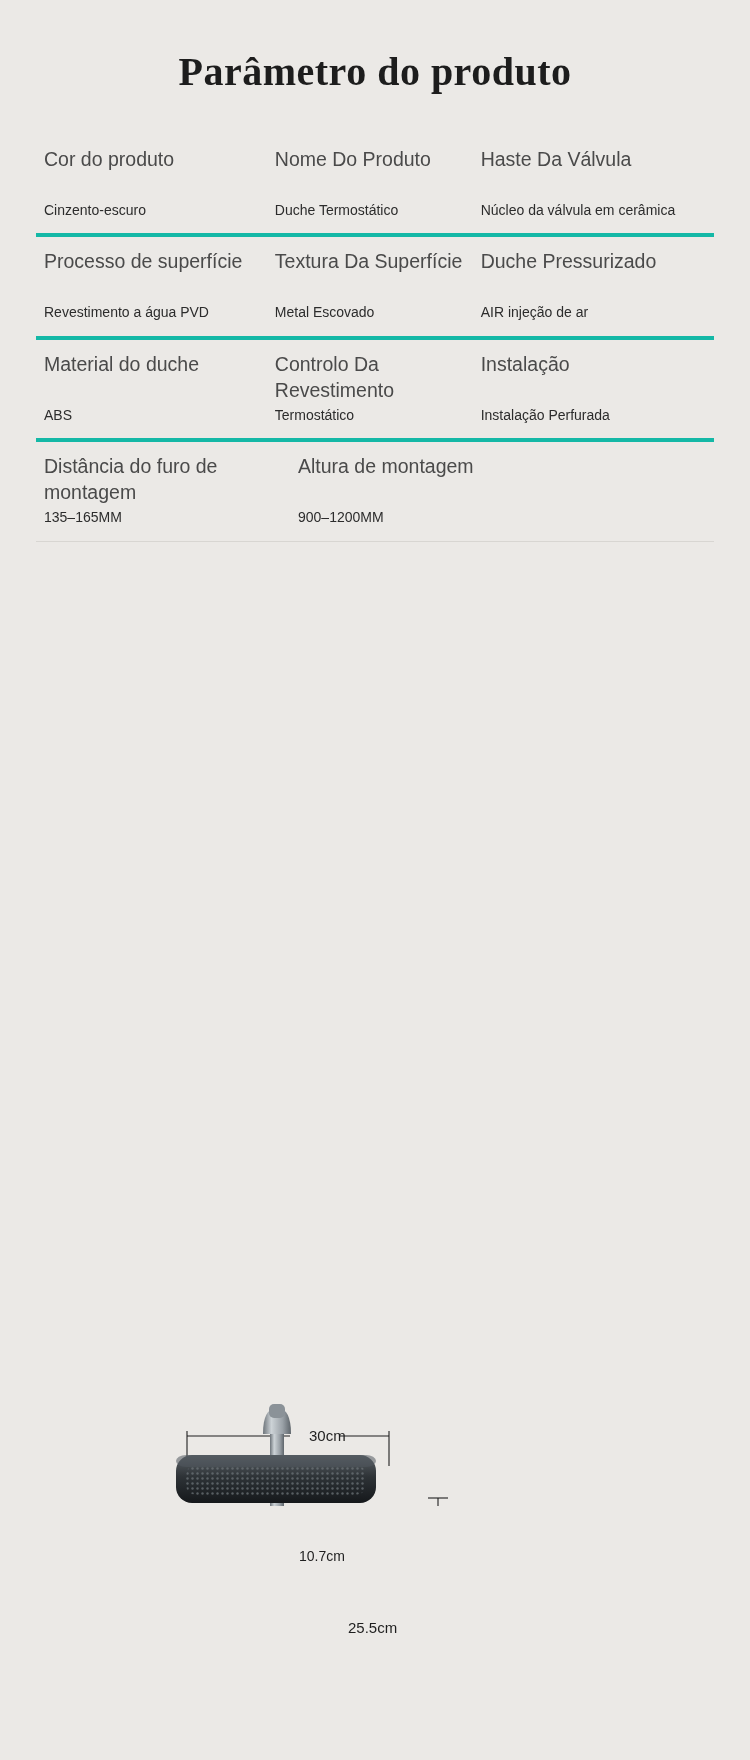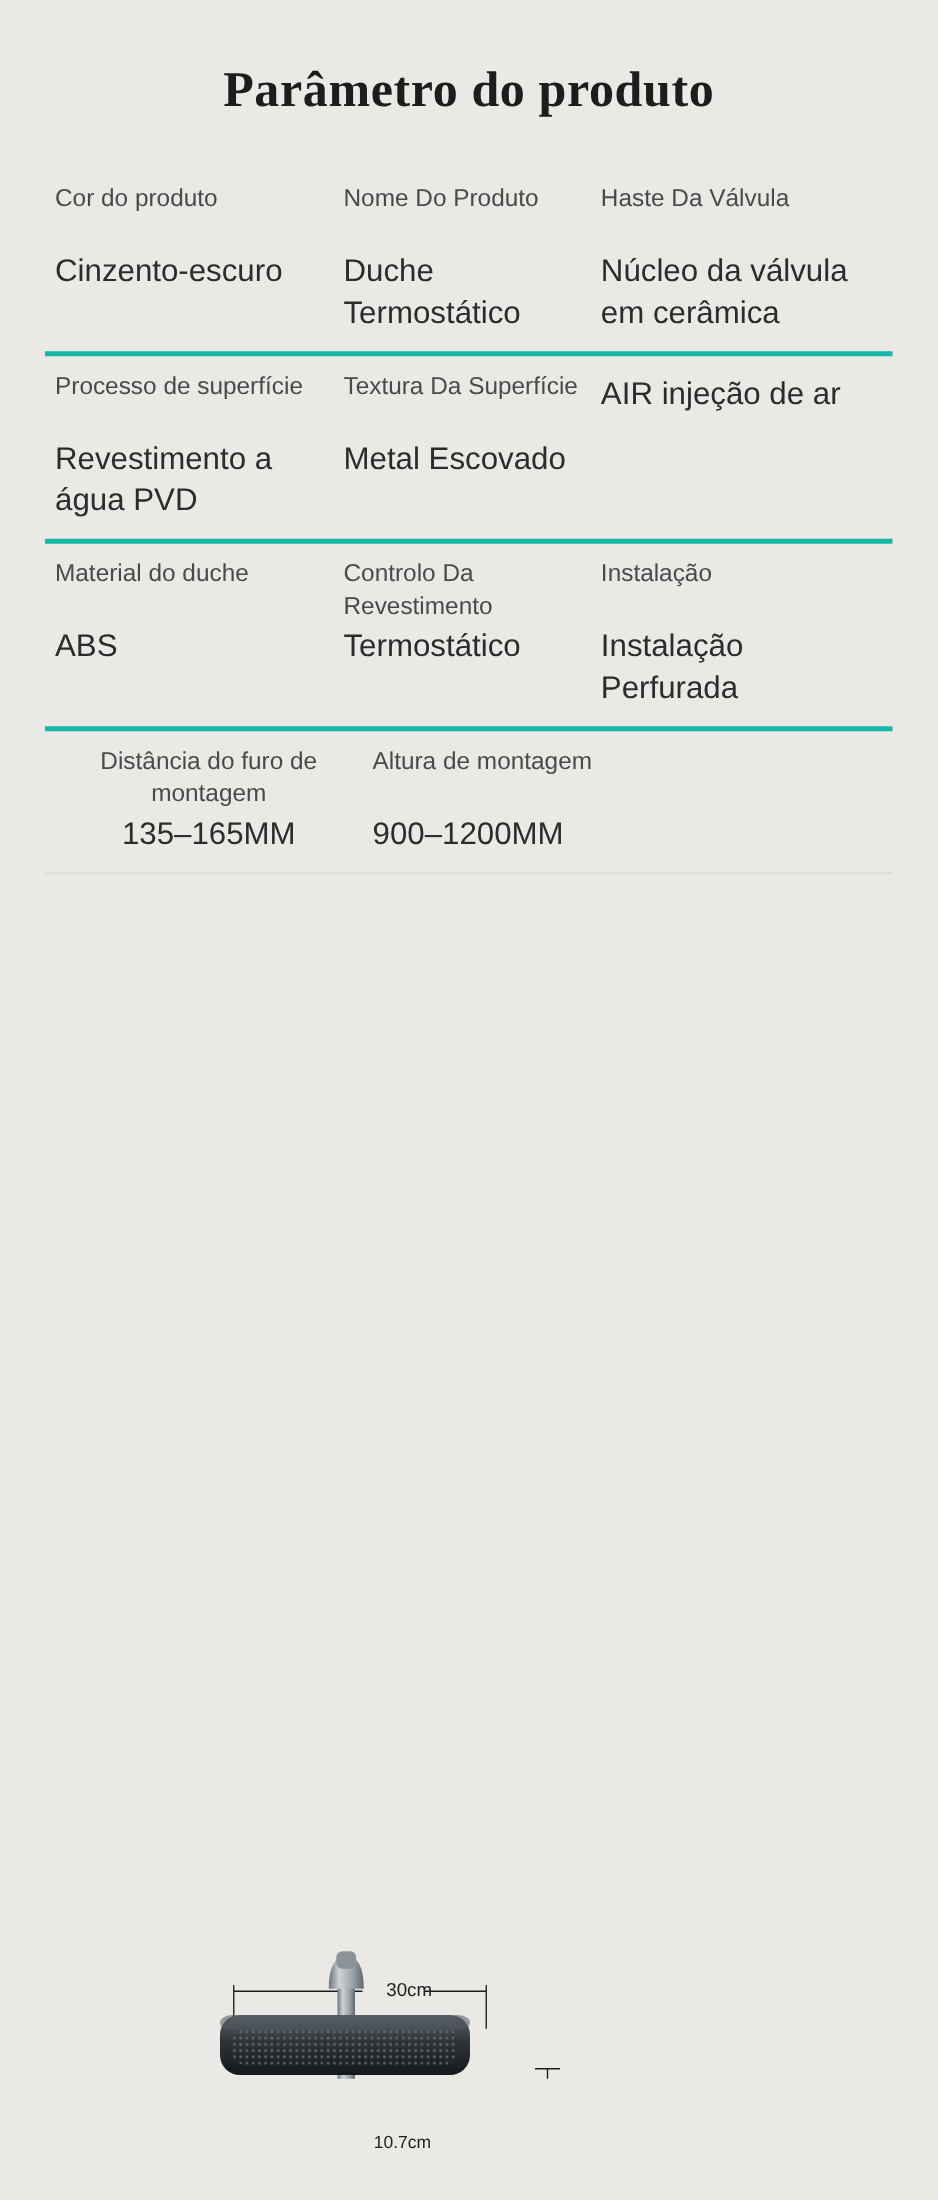--- a/index.html
+++ b/index.html
@@ -46,31 +46,31 @@
     flex-direction: column;
     justify-content: flex-start;
     box-sizing: border-box;
     padding-right: 8px;
   }
   .spec-col.c1 { width: 222px; padding-left: 8px; }
   .spec-col.c2 { width: 210px; margin-left: 21px; }
   .spec-col.c3 { width: 238px; }
 
   
-  .spec-col.w1 { width: 262px; padding-left: 8px; text-align: center; }
+  .spec-col.w1 { width: 262px; padding-left: 8px; }
   .spec-col.w2 { width: 300px; }
 
   .spec-label {
     font-size: 19.5px;
     color: #4a4a4a;
     line-height: 1.32;
     min-height: 52px;
   }
   .spec-value {
-    font-size: 25px;
+    font-size: 14px;
     color: #2c2c2c;
     line-height: 1.32;
     margin-top: 2px;
   }
 
   
   .diagram {
     position: relative;
     width: 750px;
     height: 920px;
@@ -112,20 +112,21 @@
   <div class="spec-block">
     <div class="spec-col c1">
       <div class="spec-label">Processo de superfície</div>
       <div class="spec-value">Revestimento a água PVD</div>
     </div>
     <div class="spec-col c2">
       <div class="spec-label">Textura Da Superfície</div>
       <div class="spec-value">Metal Escovado</div>
     </div>
     <div class="spec-col c3">
+      <div class="spec-label">Duche Pressurizado</div>
       <div class="spec-value">AIR injeção de ar</div>
     </div>
   </div>
 
   <div class="spec-block">
     <div class="spec-col c1">
       <div class="spec-label">Material do duche</div>
       <div class="spec-value">ABS</div>
     </div>
     <div class="spec-col c2">

